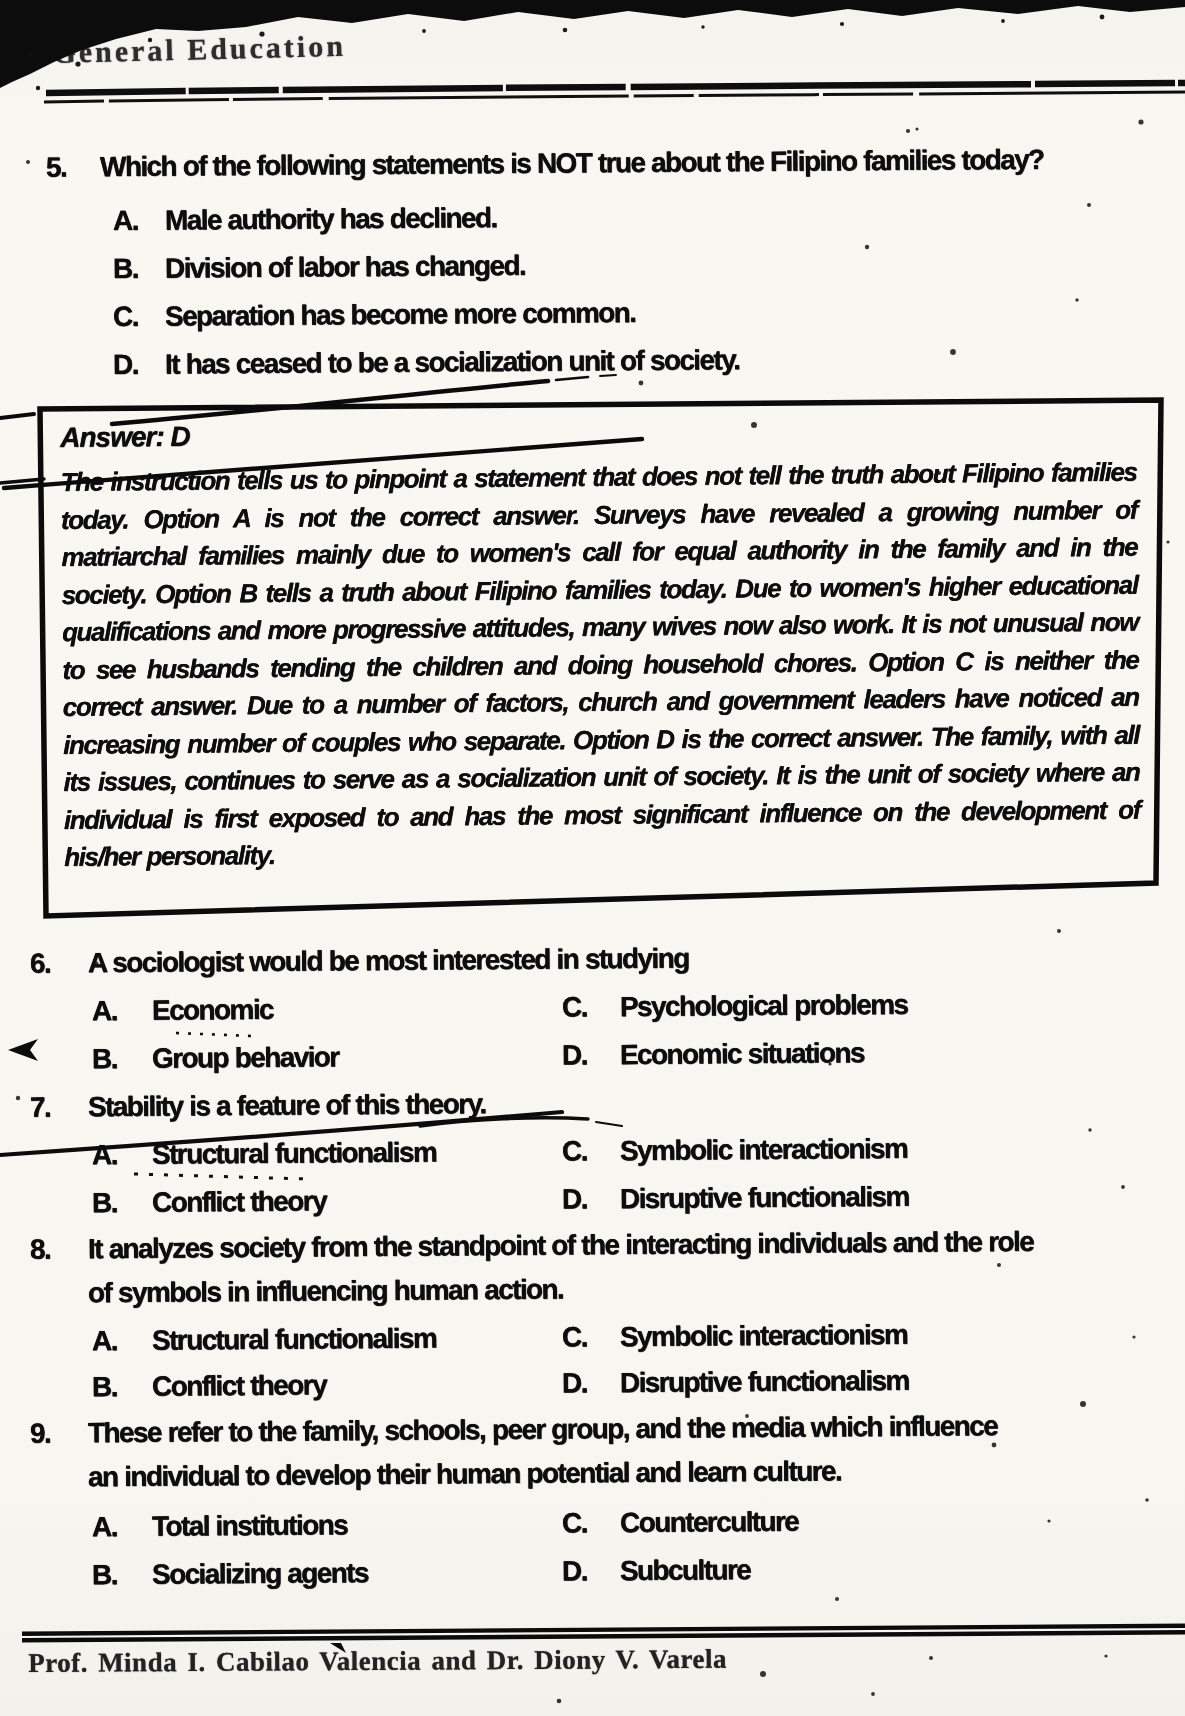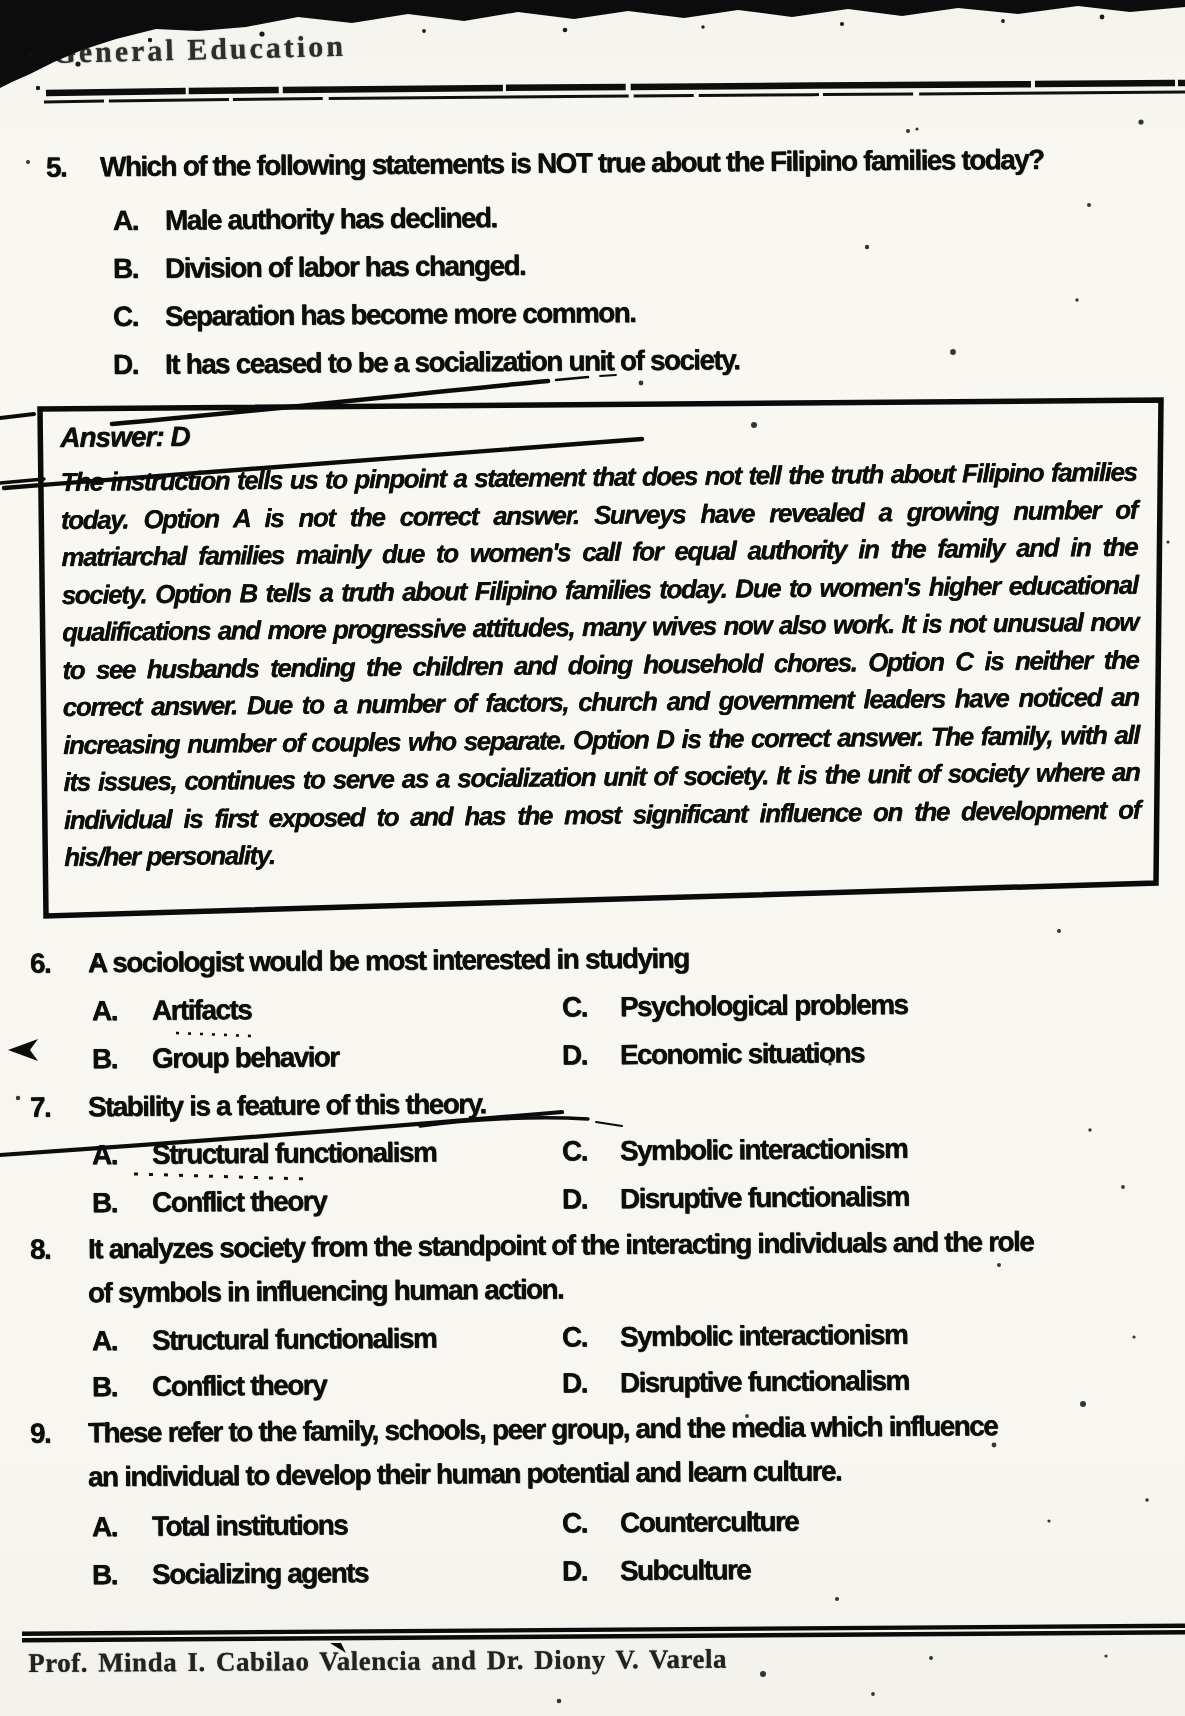--- a/index.html
+++ b/index.html
@@ -91,21 +91,21 @@
       <div class="answer-label">Answer: D</div>
       <div class="answer-text">The instruction tells us to pinpoint a statement that does not tell the truth about Filipino families today. Option A is not the correct answer. Surveys have revealed a growing number of matriarchal families mainly due to women's call for equal authority in the family and in the society. Option B tells a truth about Filipino families today. Due to women's higher educational qualifications and more progressive attitudes, many wives now also work. It is not unusual now to see husbands tending the children and doing household chores. Option C is neither the correct answer. Due to a number of factors, church and government leaders have noticed an increasing number of couples who separate. Option D is the correct answer. The family, with all its issues, continues to serve as a socialization unit of society. It is the unit of society where an individual is first exposed to and has the most significant influence on the development of his/her personality.</div>
     </div>
 
     <div class="row" style="top:944px">
       <span class="qnum">6.</span>
       <span class="qtext">A sociologist would be most interested in studying</span>
     </div>
     <div class="row" style="top:992px">
       <span class="l1">A.</span>
-      <span class="t1">Artifacts</span>
+      <span class="t1">Economic</span>
       <span class="l2">C.</span>
       <span class="t2">Psychological problems</span>
     </div>
     <div class="row" style="top:1040px">
       <span class="l1">B.</span>
       <span class="t1">Group behavior</span>
       <span class="l2">D.</span>
       <span class="t2">Economic situations</span>
     </div>
 

